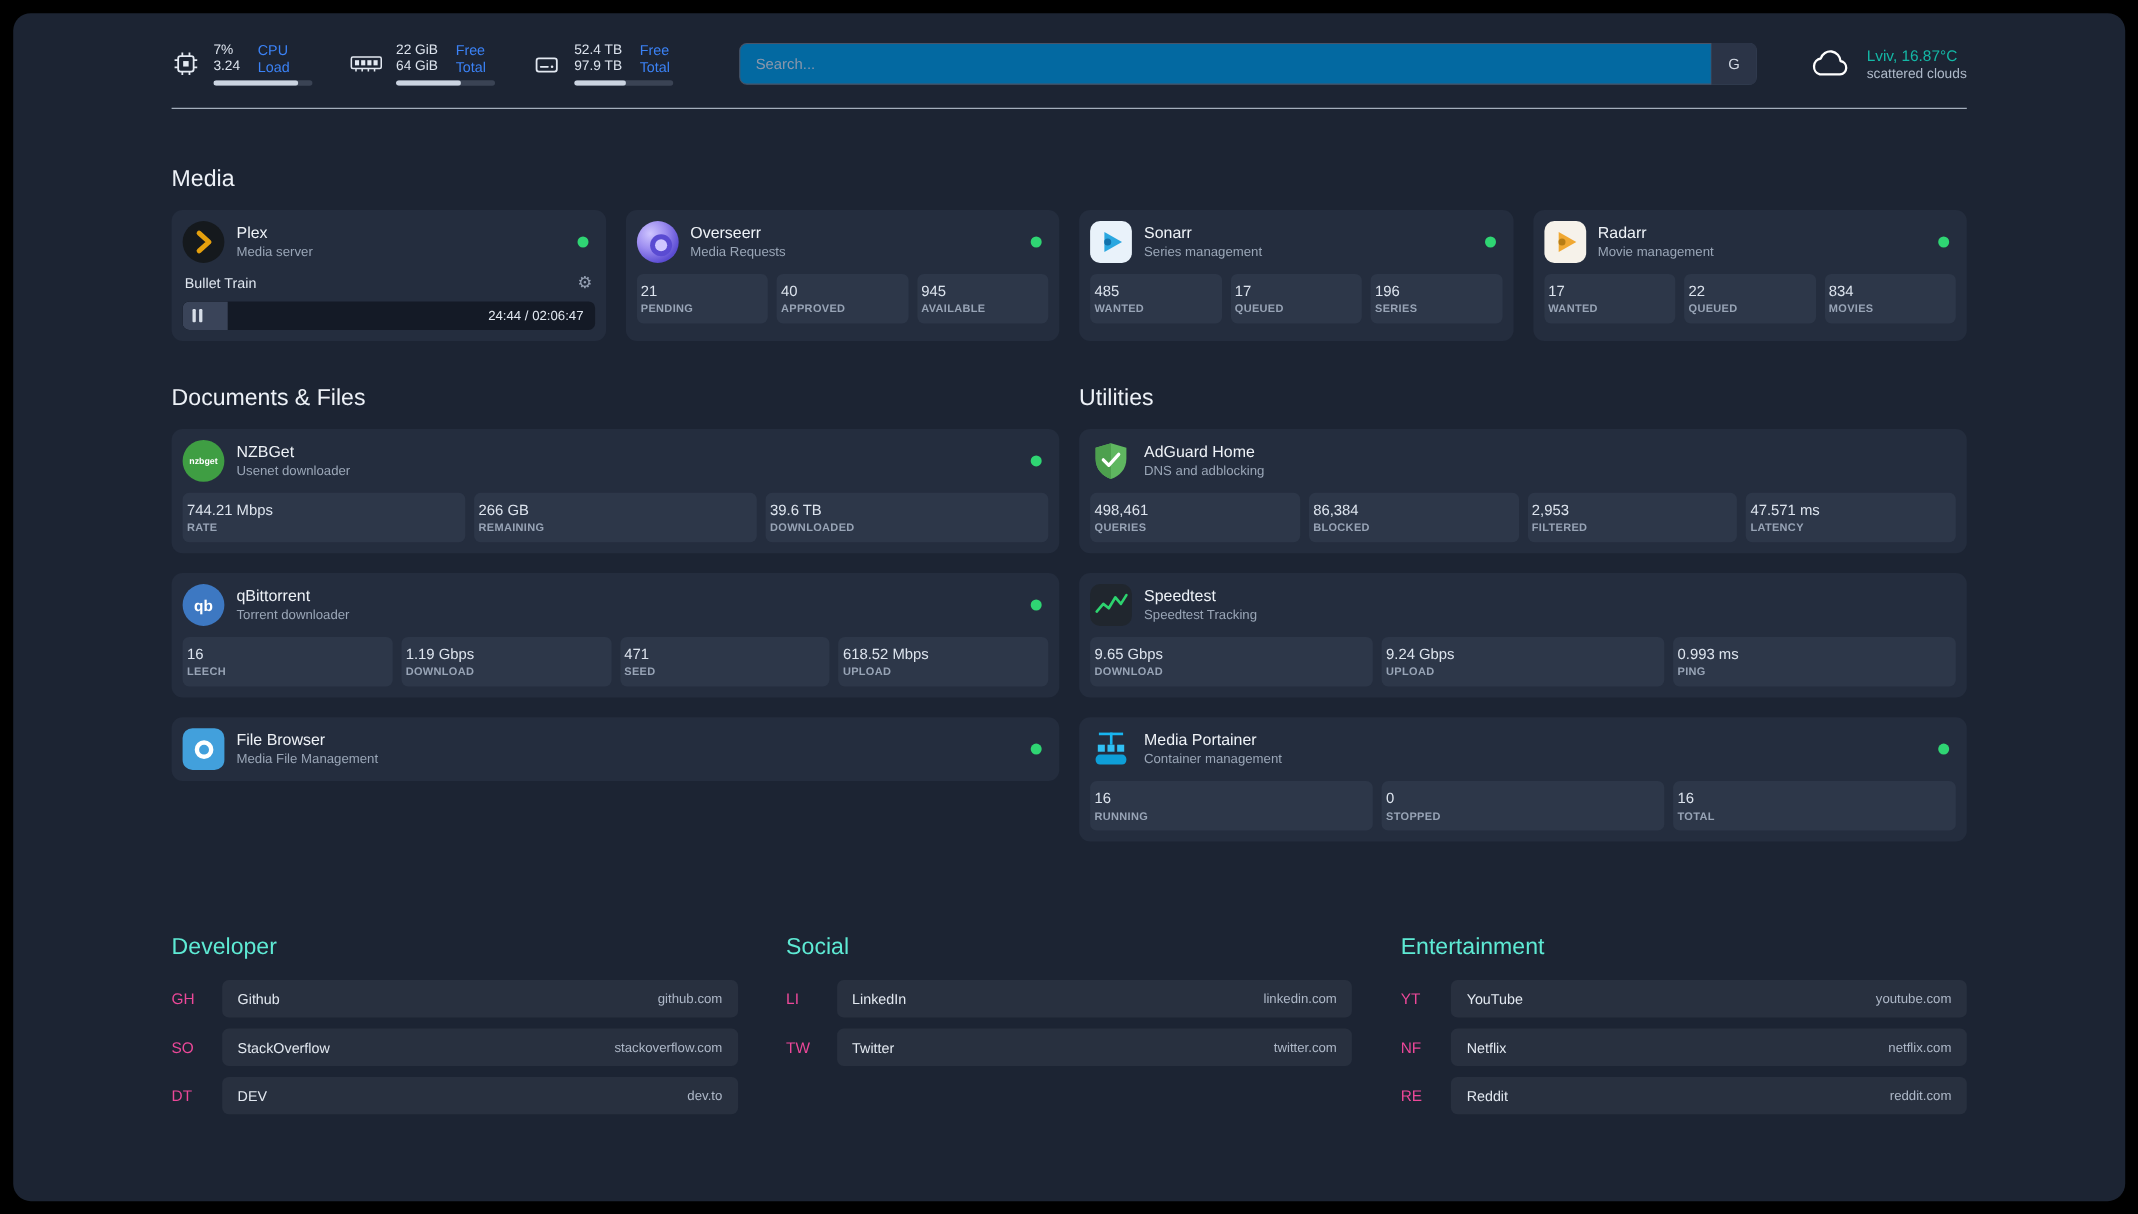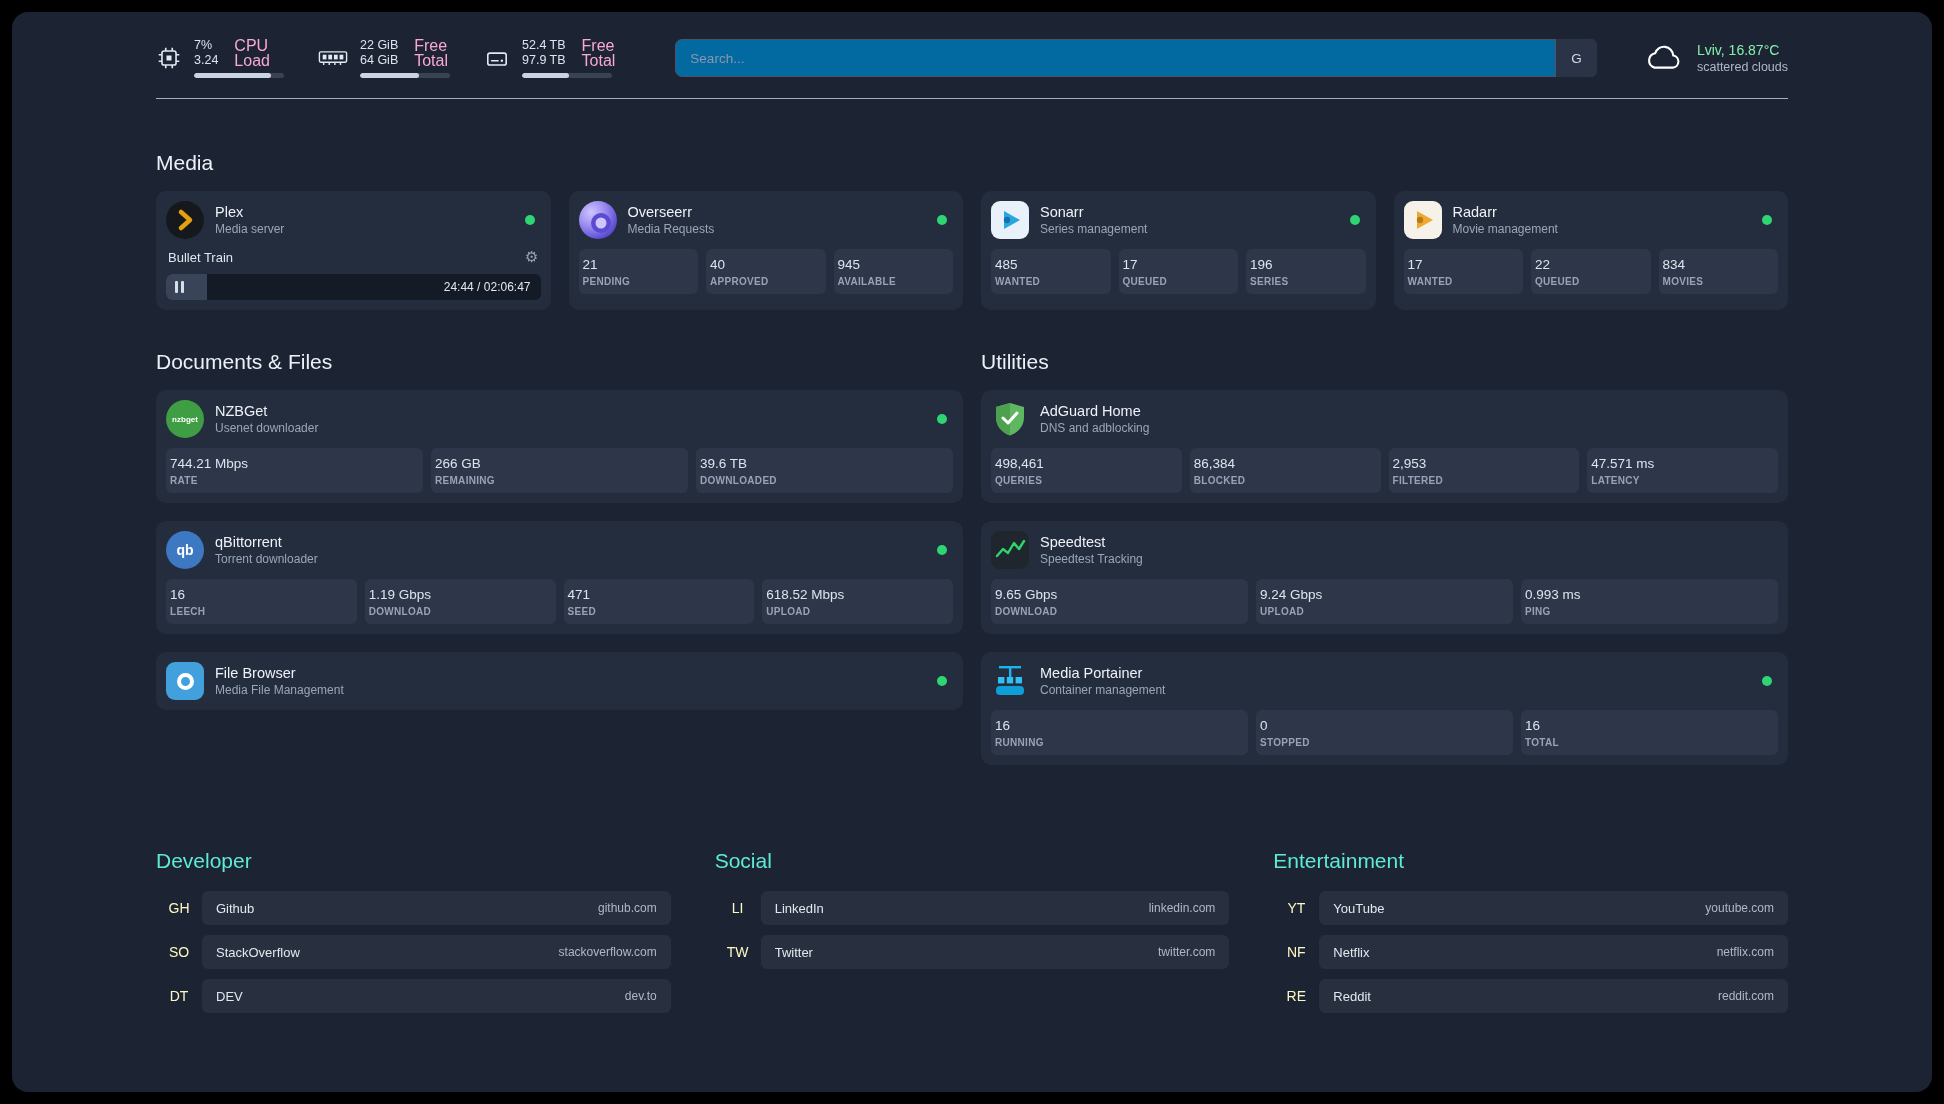--- a/index.html
+++ b/index.html
@@ -7,33 +7,33 @@
   .app { position:absolute; inset:12px; background:#1c2433; border-radius:16px; overflow:hidden; }
   .content { width:1632px; margin:0 auto; }
 
   
   .topbar { display:flex; align-items:center; padding-top:26px; }
   .resource { display:flex; align-items:center; gap:12px; margin-right:34px; }
   .res-main { display:flex; flex-direction:column; }
   .res-rows { display:flex; gap:16px; }
   .res-col { display:flex; flex-direction:column; }
   .res-val { font-size:12.5px; color:#dde4ee; line-height:15px; }
-  .res-lab { font-size:16px; color:#f9a8d4; line-height:15px; }
+  .res-lab { font-size:13px; color:#3b82f6; line-height:15px; }
   .res-bar { margin-top:5px; width:90px; height:5px; border-radius:3px; background:#3a4354; overflow:hidden; }
   .res-bar-fill { height:100%; background:#cbd4e1; border-radius:3px; }
   .search-wrap { position:relative; flex:1; margin:0 46px 0 26px; height:38px; }
   .search-input { width:100%; height:100%; background:#0369a1; border:1.5px solid #4a5468; border-radius:7px;
                   color:#cbd5e1; font-size:13.5px; padding:0 56px 0 14px; outline:none; font-family:"Liberation Sans", sans-serif;}
   .search-input::placeholder { color:#8b97ab; }
   .search-suffix { position:absolute; right:0; top:0; bottom:0; width:42px; background:#2b3447; border-left:1.5px solid #4a5468;
                    border-radius:0 6px 6px 0; display:flex; align-items:center; justify-content:center;
                    color:#d4dbe6; font-size:13.5px; cursor:pointer; }
   .weather { display:flex; align-items:center; gap:12px; }
   .weather-text { display:flex; flex-direction:column; }
-  .weather-loc { font-size:14px; color:#86efac; line-height:18px; }
+  .weather-loc { font-size:14px; color:#14b8a6; line-height:18px; }
   .weather-cond { font-size:12.5px; color:#aeb9c9; line-height:17px; }
   .divider { margin-top:20px; border-bottom:1.5px solid rgba(210,220,235,0.75); }
 
   
   .section-title { font-size:21px; font-weight:500; color:#edf1f7; margin:40px 0 16px; }
   .first-title { margin-top:52px; }
 
   .media-grid { display:grid; grid-template-columns:repeat(4,1fr); gap:18px; }
   .two-col { display:grid; grid-template-columns:1fr 1fr; gap:18px; align-items:start; }
 
@@ -69,21 +69,21 @@
   .player-bar { position:relative; margin-top:8px; height:26px; background:#141a26; border-radius:6px; overflow:hidden; }
   .player-fill { position:absolute; left:0; top:0; bottom:0; background:#3a4459; border-radius:6px 0 0 6px; }
   .pause-btn { position:absolute; left:9px; top:7px; display:flex; gap:3px; cursor:pointer; }
   .pause-btn span { display:block; width:3px; height:12px; background:#d8dfe9; border-radius:1px; }
   .player-time { position:absolute; right:10px; top:0; bottom:0; display:flex; align-items:center; font-size:12px; color:#e1e8f1; }
 
   
   .bookmarks { display:grid; grid-template-columns:repeat(3,1fr); gap:44px; margin-top:66px; padding-bottom:40px; }
   .bm-title { font-size:21px; font-weight:500; color:#5eead4; margin-bottom:18px; }
   .bm-row { display:flex; align-items:center; margin-bottom:10px; cursor:pointer; }
-  .bm-abbr { width:46px; font-size:14px; color:#fef9c3;text-align:center; }
+  .bm-abbr { width:46px; font-size:14px; color:#ec4899; }
   .bm-pill { flex:1; height:34px; background:#28303f; border-radius:6px; padding:0 14px; display:flex; align-items:center; justify-content:space-between; }
   .bm-name { font-size:13px; color:#e2e8f0; }
   .bm-domain { font-size:12px; color:#aeb8c8; }
 
   svg { display:block; }
 </style>
 </head>
 <body>
 
 <div class="app">

